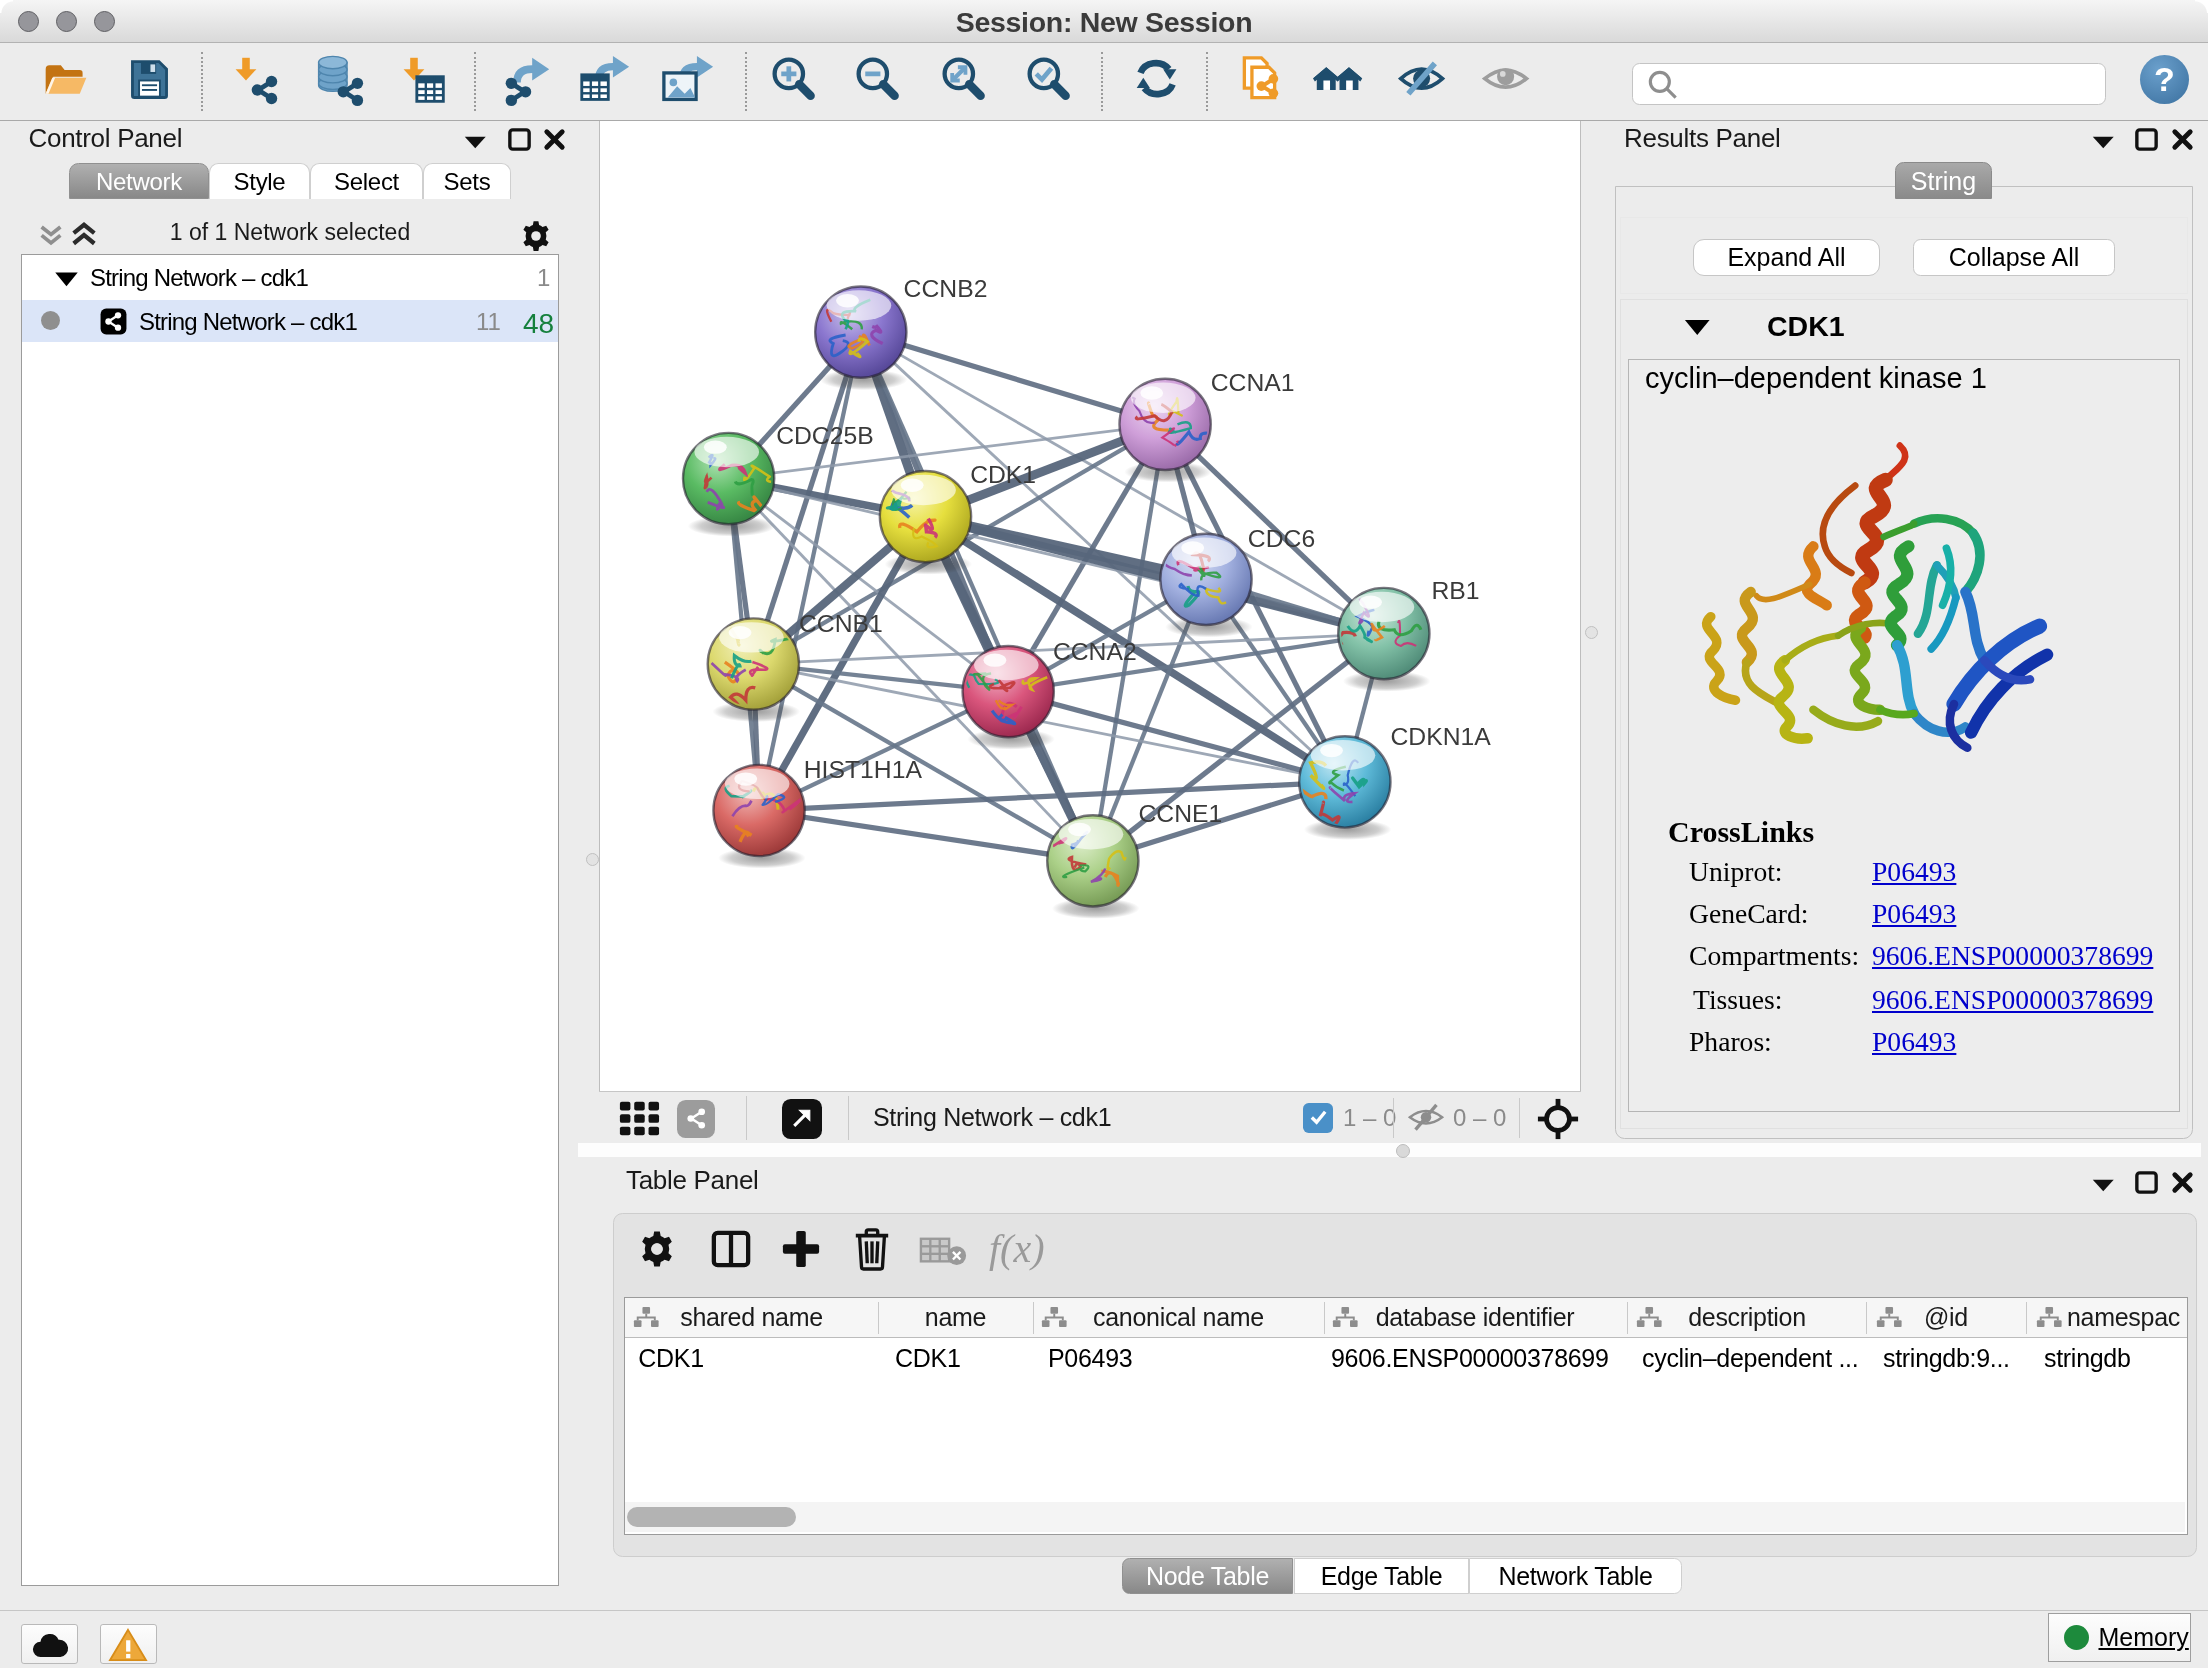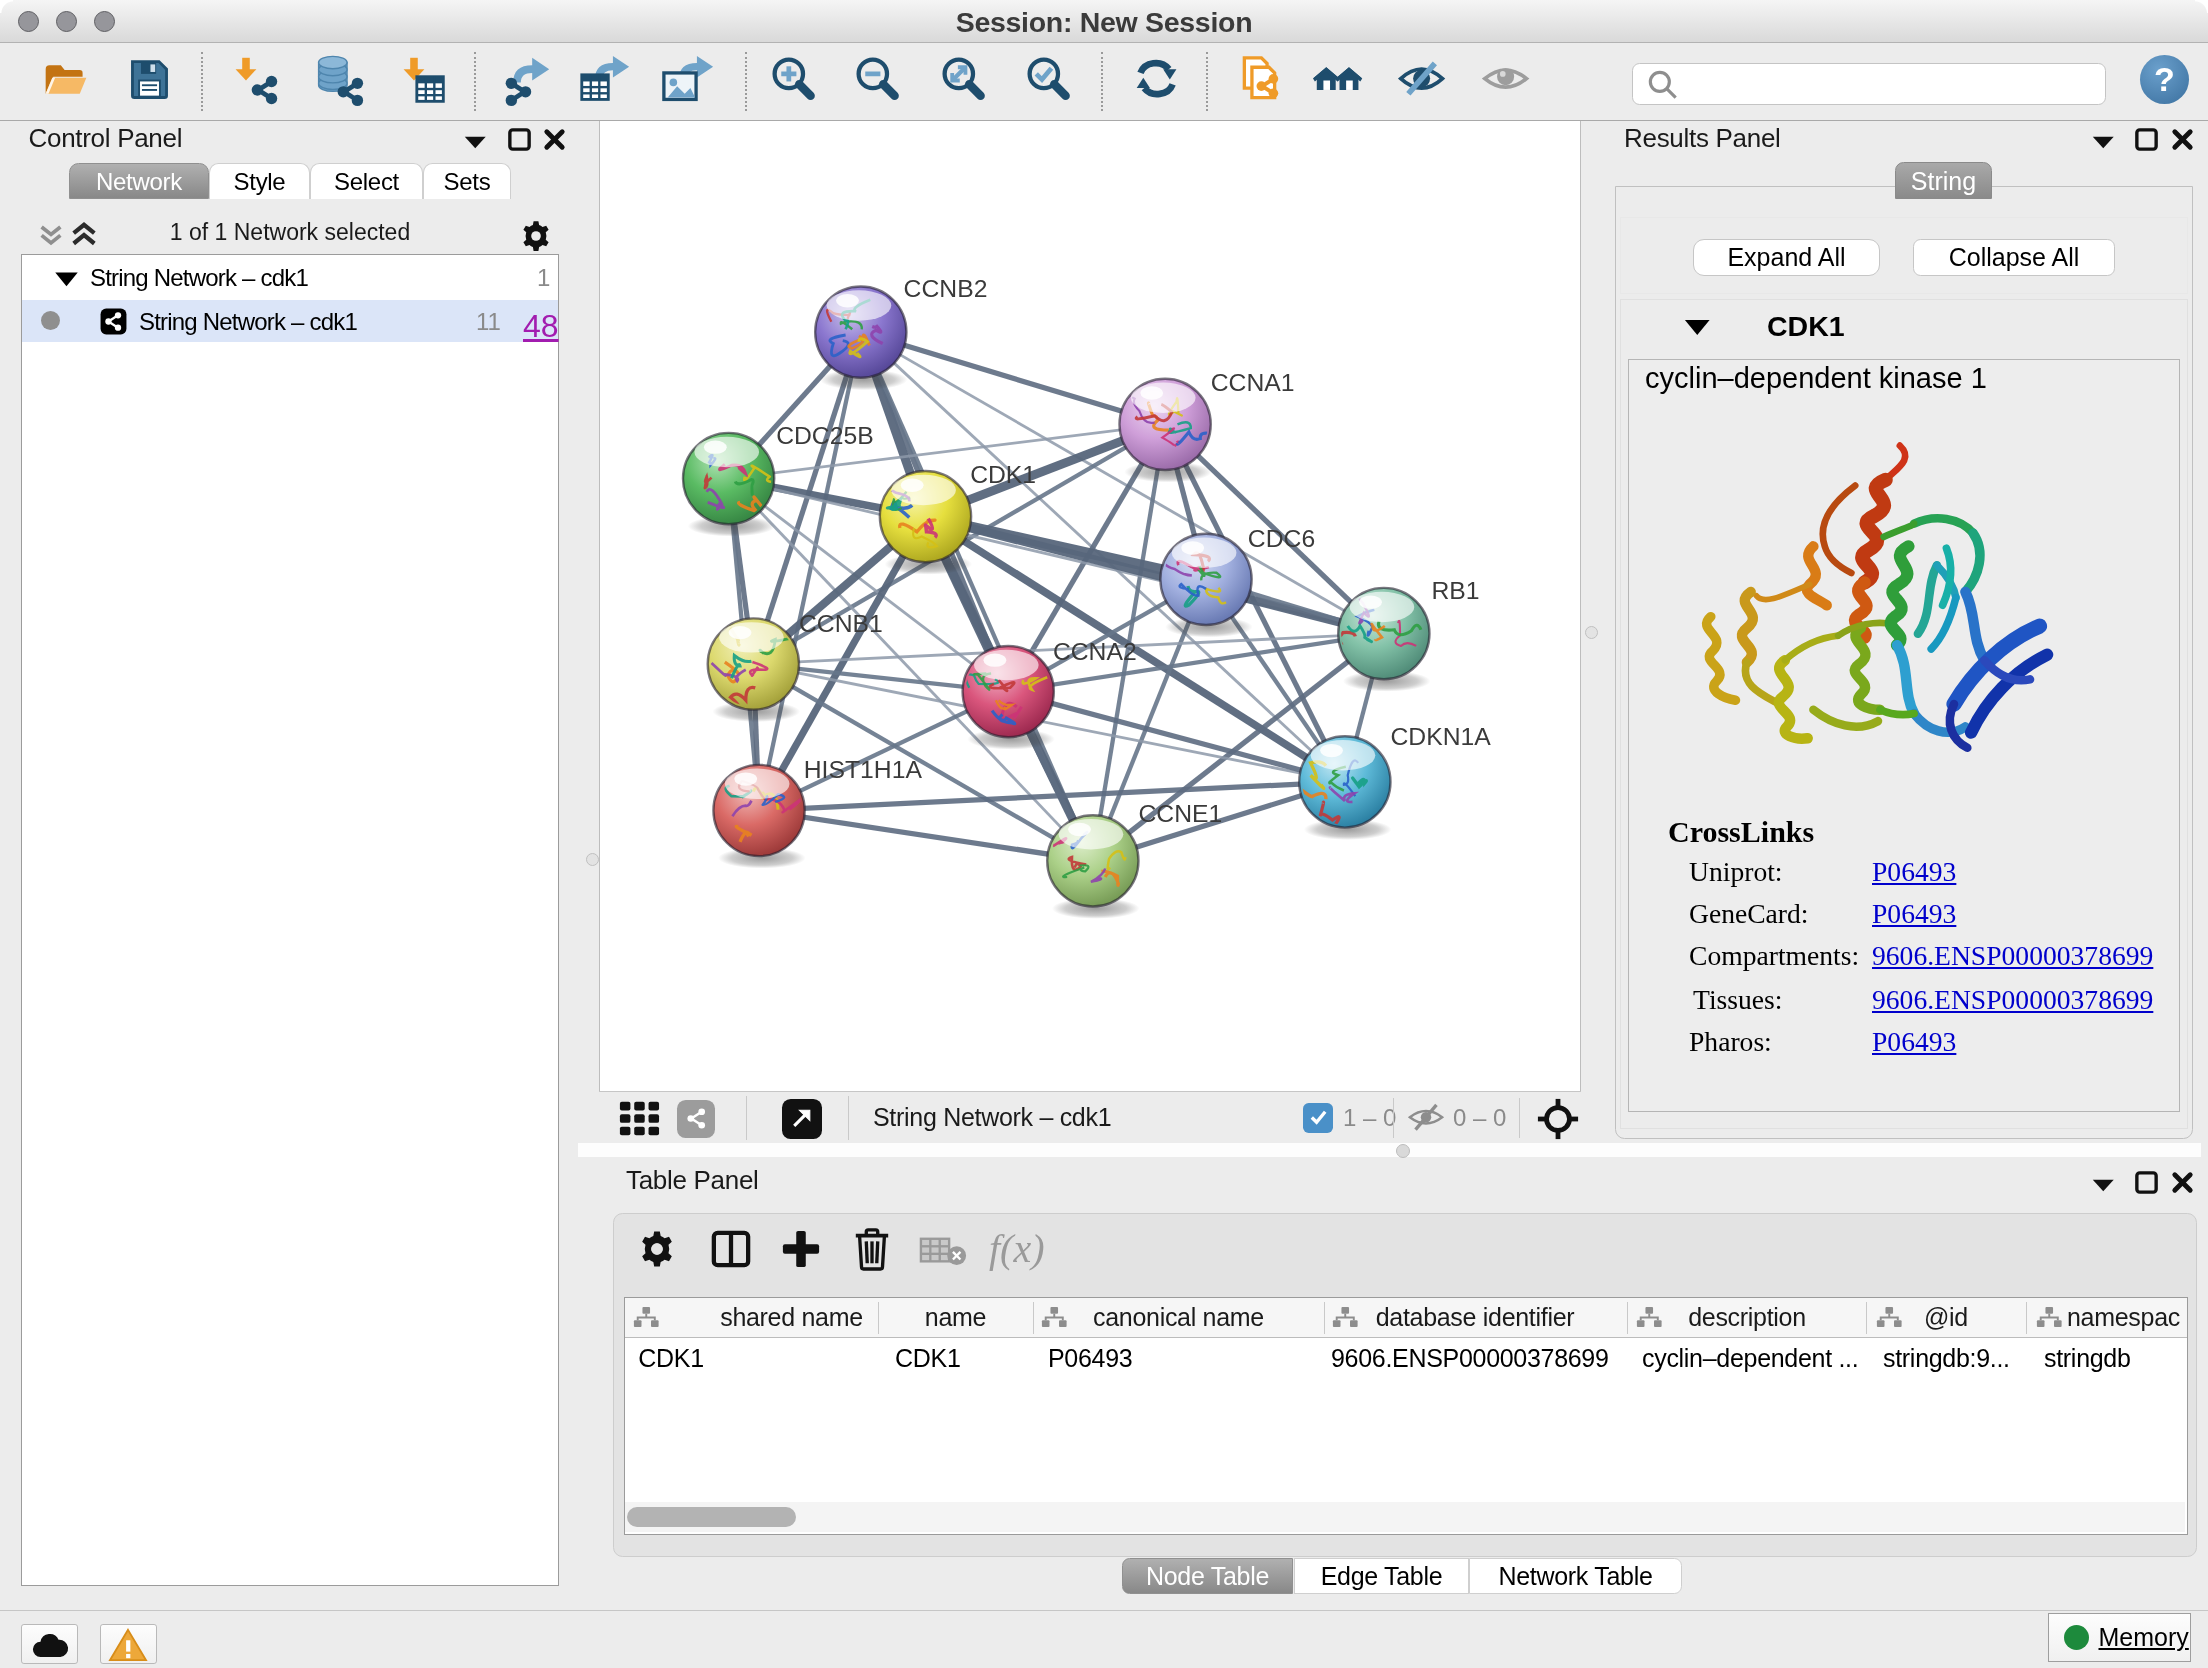--- a/index.html
+++ b/index.html
@@ -275,21 +275,21 @@
     <svg width="27" height="27" style="position:absolute;left:78px;top:7.6px" viewBox="0 0 24 24">
         <rect x="0.5" y="0.5" width="23" height="23" rx="5" fill="#000"></rect>
         <circle cx="16" cy="6.5" r="2.8" fill="#fff"></circle>
         <circle cx="16" cy="17.5" r="2.8" fill="#fff"></circle>
         <circle cx="7.5" cy="12" r="2.8" fill="#fff"></circle>
         <line x1="7.5" y1="12" x2="16" y2="6.5" stroke="#fff" stroke-width="2"></line>
         <line x1="7.5" y1="12" x2="16" y2="17.5" stroke="#fff" stroke-width="2"></line>
       </svg>
     <div style="position:absolute;left:117px;top:7.6px;font-size:24px;letter-spacing:-0.8px;">String Network – cdk1</div>
     <div style="position:absolute;left:454px;top:7.6px;font-size:24px;color:#8a8a8a;">11</div>
-    <div style="position:absolute;left:501px;top:7.6px;font-size:32px;color:#a21caf;text-decoration:underline;">48</div>
+    <div style="position:absolute;left:501px;top:7.6px;font-size:28px;color:#15803d;">48</div>
   </div>
 </div>
 
 <div class="abs" id="netview"><svg id="netsvg" width="980" height="970" viewBox="0 0 1030 1020">
       <defs>
         <clipPath id="clip0">
           <circle cx="274" cy="222" r="45"></circle>
         </clipPath>
         <clipPath id="clip1">
           <circle cx="594" cy="319" r="45"></circle>
@@ -768,21 +768,21 @@
     </g>
     <circle cx="40" cy="22" r="10" fill="#9a9a9a"></circle>
     <g stroke="#fff" stroke-width="2.5">
       <line x1="36" y1="18" x2="44" y2="26"></line>
       <line x1="44" y1="18" x2="36" y2="26"></line>
     </g>
   </svg>
 <div class="abs" style="left:989px;top:1225px;font-family:'Liberation Serif',serif;font-style:italic;font-size:40px;color:#9a9a9a;">f(x)</div>
 <div class="abs" id="tbl">
   <div id="tbl-head">
-    <div class="th" style="left:0px;width:253px;padding-left:40px;">shared name</div>
+    <div class="th" style="left:0px;width:253px;">shared name</div>
       <div class="th" style="left:253px;width:155px;">name</div>
       <div class="th" style="left:408px;width:291px;">canonical name</div>
       <div class="th" style="left:699px;width:302px;">database identifier</div>
       <div class="th" style="left:1002px;width:240px;">description</div>
       <div class="th" style="left:1241px;width:160px;">@id</div>
       <div class="th" style="left:1442px;width:143px;text-align:left;">namespac</div>
       <div style="position:absolute;left:6.7px;top:6.7px;width:28.5px;height:25px;"><svg width="28.5" height="25" viewBox="0 0 30 26">
           <g fill="#8d8d8d">
             <rect x="11" y="2" width="8" height="7" rx="1"></rect>
             <rect x="2" y="16" width="8" height="7" rx="1"></rect>

